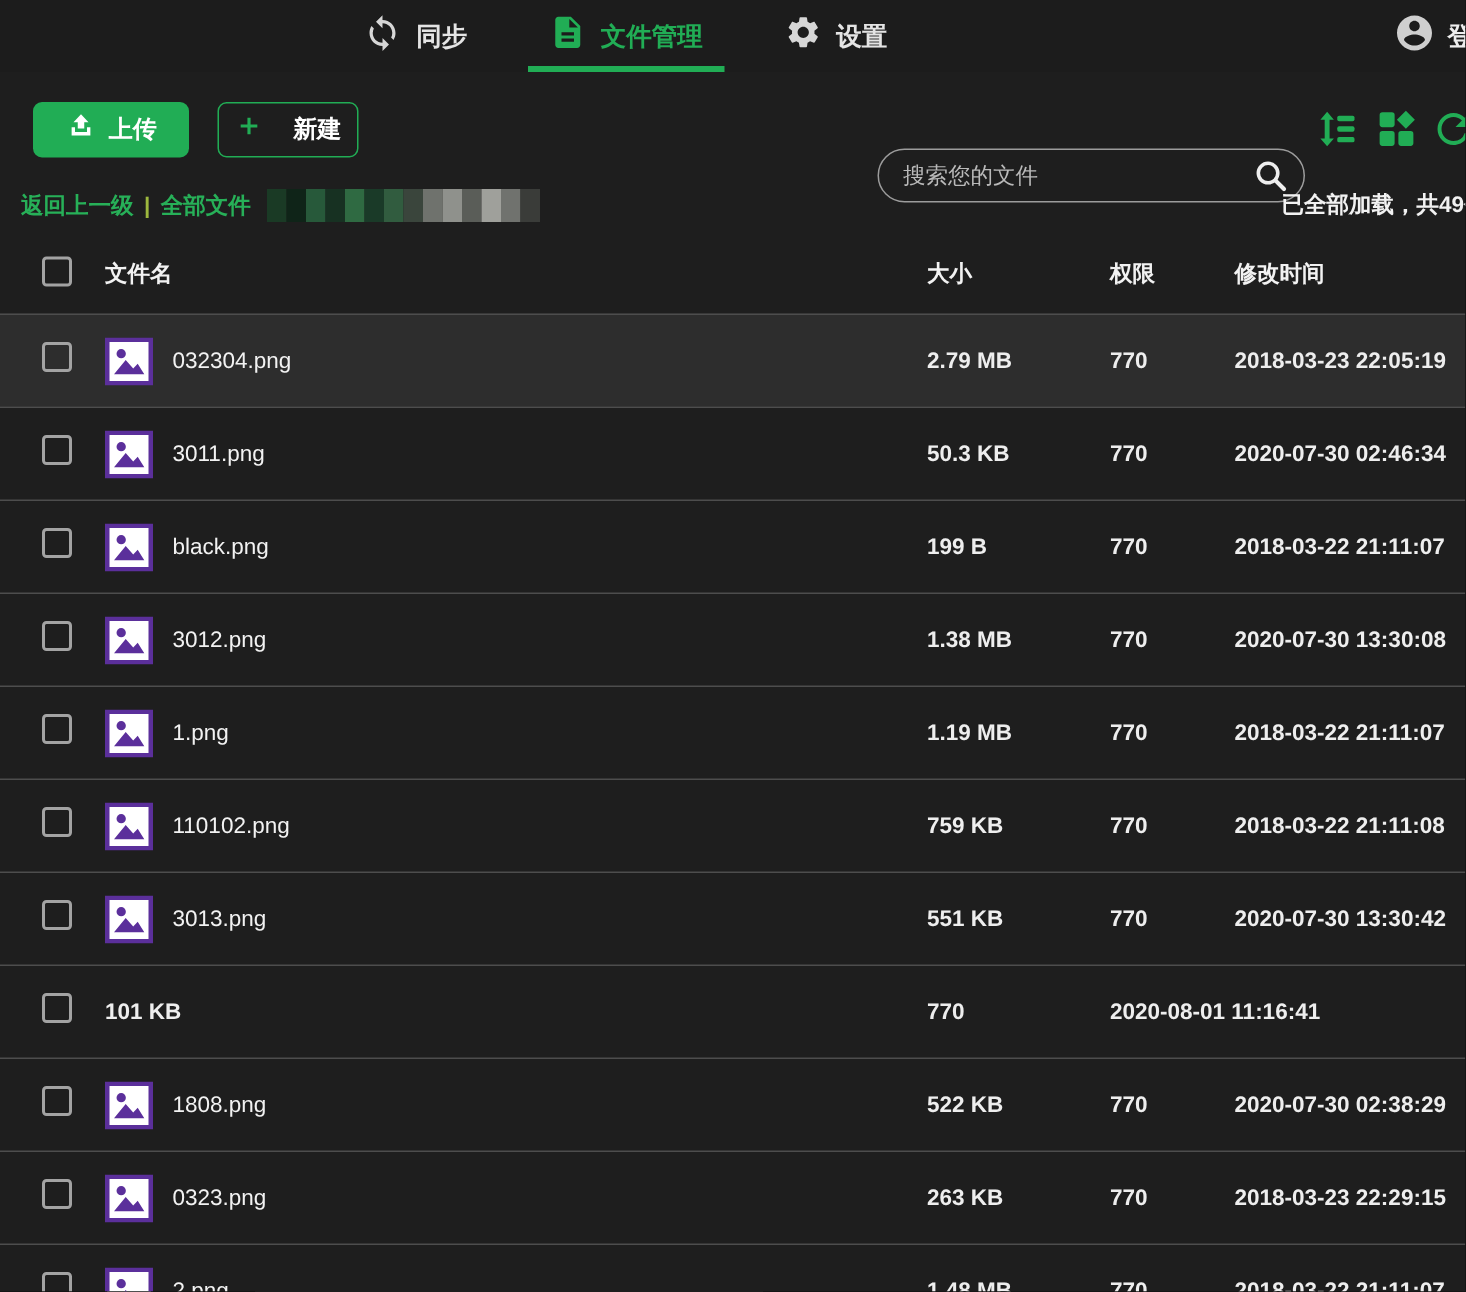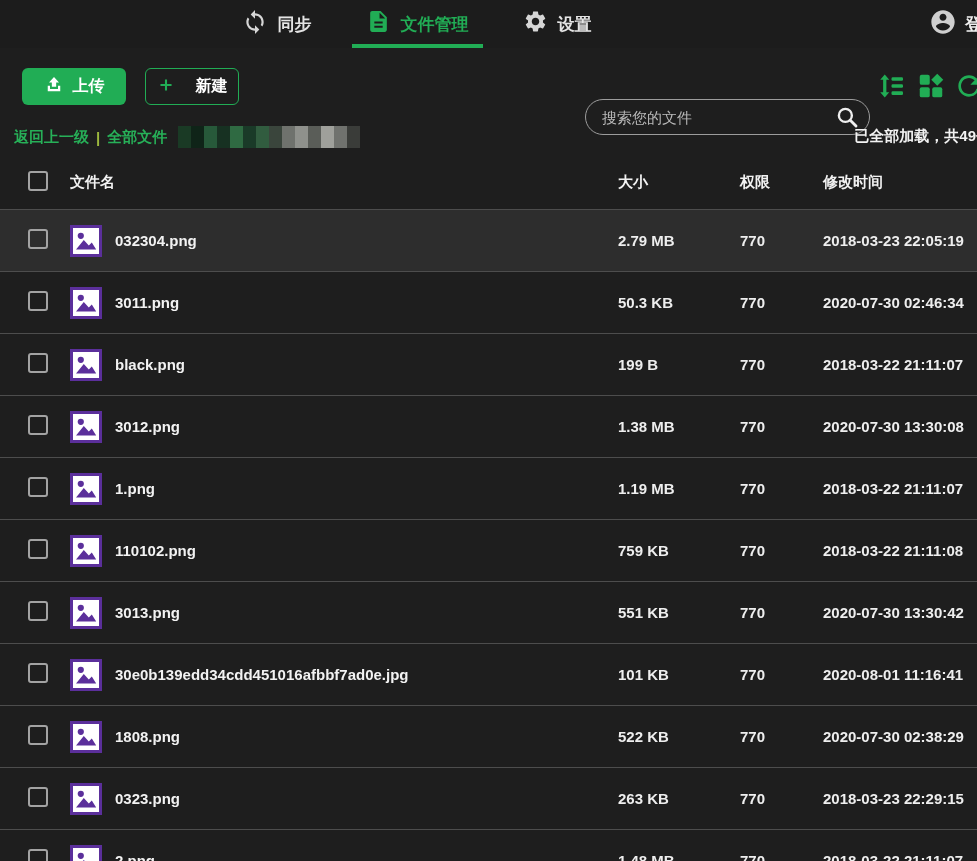--- a/index.html
+++ b/index.html
@@ -73,21 +73,21 @@
   }
   .thead{height:53px;font-size:15px;font-weight:bold;color:#f2f2f2;}
   .checkbox{
     display:inline-block;width:20px;height:20px;margin-left:28px;
     border:2px solid #a3a3a3;border-radius:3px;background:transparent;box-sizing:border-box;cursor:pointer;
   }
   .file-row{height:62px;border-top:1px solid #4d4d4d;box-sizing:border-box;cursor:pointer;}
   .file-row.hover{background:#2d2d2d;}
   .cell-name{display:flex;align-items:center;gap:13px;min-width:0;}
   .file-ico{flex:0 0 32px;line-height:0;}
-  .fname{font-size:15px;font-weight:bold;color:#f2f2f2;white-space:nowrap;overflow:hidden;}
+  .fname{font-size:15px;font-weight:normal;color:#f2f2f2;white-space:nowrap;overflow:hidden;}
   .fsize,.fperm,.fmtime{font-size:15px;font-weight:bold;color:#eee;white-space:nowrap;}
 </style>
 </head>
 <body>
 
 <div class="app">
 
   <div class="nav">
     <div class="nav-tabs">
       <div class="tab">
@@ -325,30 +325,20 @@
       </span>
       <span class="fname c-name">3013.png</span>
     </div>
     <div class="fsize c-size">551 KB</div>
     <div class="fperm c-perm">770</div>
     <div class="fmtime c-mtime">2020-07-30 13:30:42</div>
   </div>
 
   <div class="grid-row file-row">
     <div><span class="checkbox"></span></div>
-    <div class="cell-name">
-      <span class="file-ico">
-        <svg width="32" height="32" viewBox="0 0 32 32">
-          <rect x="1.5" y="1.5" width="29" height="29" fill="#ffffff" stroke="#5b2f9b" stroke-width="3"></rect>
-          <circle cx="10.8" cy="10.8" r="3.1" fill="#5b2f9b"></circle>
-          <path d="M6 24.5 13.8 15l5 5.6 3-3.1 4.4 7z" fill="#5b2f9b"></path>
-        </svg>
-      </span>
-      <span class="fname c-name">30e0b139edd34cdd451016afbbf7ad0e.jpg</span>
-    </div>
     <div class="fsize c-size">101 KB</div>
     <div class="fperm c-perm">770</div>
     <div class="fmtime c-mtime">2020-08-01 11:16:41</div>
   </div>
 
   <div class="grid-row file-row">
     <div><span class="checkbox"></span></div>
     <div class="cell-name">
       <span class="file-ico">
         <svg width="32" height="32" viewBox="0 0 32 32">

